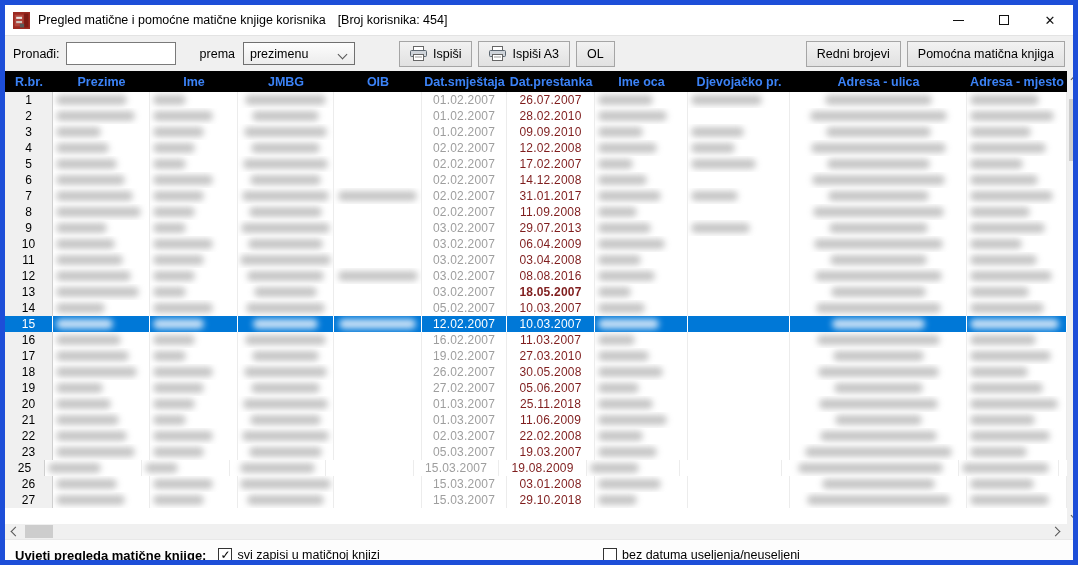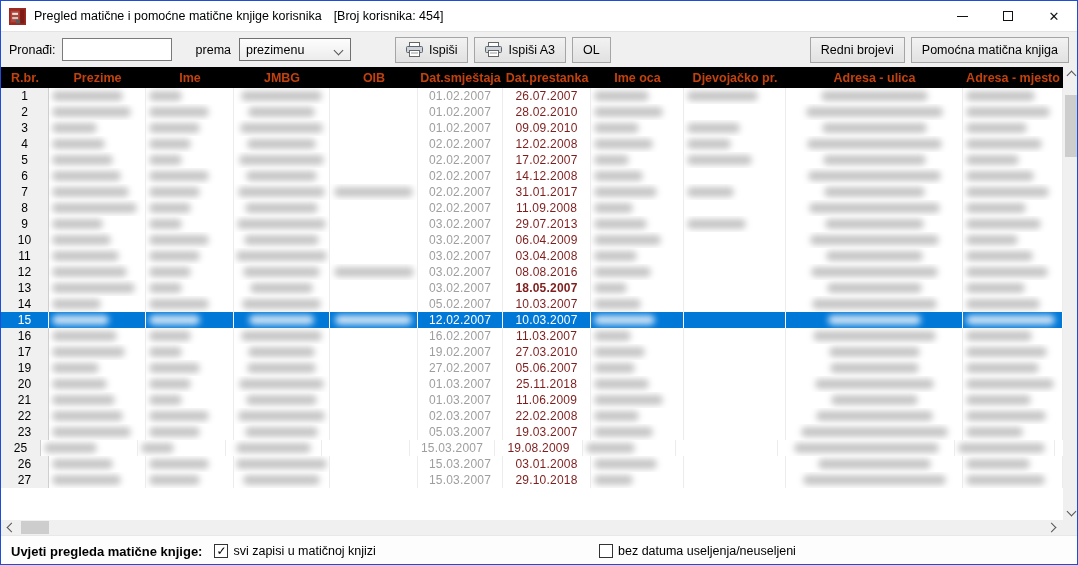--- a/index.html
+++ b/index.html
@@ -1,17 +1,17 @@
 <!DOCTYPE html>
 <html><head>
 <meta charset="utf-8">
 <style>
   * { margin:0; padding:0; box-sizing:border-box; }
   html,body { width:1078px; height:565px; font-family:"Liberation Sans", sans-serif; background:#fff; }
-  .window { position:relative; width:1078px; height:565px; border:1px solid #1d4ed8; background:#fff; overflow:hidden; }
+  .window { position:relative; width:1078px; height:565px; border:5px solid #1d4ed8; background:#fff; overflow:hidden; }
 
   
   .titlebar { height:30px; background:#ffffff; display:flex; align-items:center; padding-left:8px; }
   .app-icon { width:17px; height:17px; flex:0 0 auto; }
   .title-text { margin-left:8px; font-size:12.5px; color:#000; }
   .title-counter { margin-left:12px; font-size:12.5px; color:#000; }
   .win-controls { margin-left:auto; display:flex; height:100%; }
   .win-btn { width:46px; height:100%; display:flex; align-items:center; justify-content:center; color:#111; }
   .glyph-min { width:11px; height:1px; background:#111; display:block; }
   .glyph-max { width:10px; height:10px; border:1px solid #111; display:block; }
@@ -31,21 +31,21 @@
 
   .chv { width:7px; height:7px; border:solid #555; border-width:0 1.6px 1.6px 0; display:inline-block; }
   .chv.down  { transform:rotate(45deg); }
   .chv.up    { transform:rotate(-135deg); }
   .chv.left  { transform:rotate(135deg); }
   .chv.right { transform:rotate(-45deg); }
 
   
   .table-wrap { position:relative; width:1078px; height:453px; }
   .grid-header { display:flex; width:1062px; height:21px; background:#000; }
-  .hcell { color:#c2410c; font-weight:bold; font-size:12.5px; display:flex; align-items:center; justify-content:center; height:100%; overflow:hidden; white-space:nowrap; }
+  .hcell { color:#3b82f6; font-weight:bold; font-size:12.5px; display:flex; align-items:center; justify-content:center; height:100%; overflow:hidden; white-space:nowrap; }
   .grid-body { width:1062px; height:432px; overflow:hidden; background:#fff; }
   .trow { display:flex; width:1062px; height:16px; }
   .cell { height:16px; display:flex; align-items:center; overflow:hidden; white-space:nowrap; border-right:1px solid #ececec; }
   .cell.rbr { background:#f0f0f0; justify-content:center; font-size:12px; color:#000; border-right:1px solid #cfcfcf; }
   .cell.date { justify-content:center; font-size:12px; letter-spacing:.2px; }
   .cell.smj { color:#9e9e9e; }
   .cell.pre { color:#7f1d1d; }
   .blurbar { display:inline-block; height:10px; border-radius:5px; background:#8d8d8d; opacity:.5; filter:blur(3px); }
   .trow.selected { background:#0078d7; }
   .trow.selected .cell { border-right:1px solid #ffffff; color:#fff; }
@@ -593,20 +593,45 @@
           </div>
           <div class="cell djev" style="width: 102px;"></div>
           <div class="cell ulica" style="width: 177px; justify-content: center;">
             <span class="blurbar" style="width: 91px;"></span>
           </div>
           <div class="cell mjesto" style="width: 100px;">
             <span class="blurbar" style="width: 81px; margin-left: 3px;"></span>
           </div>
         </div>
         <div class="trow">
+          <div class="cell rbr" style="width: 48px;">18</div>
+          <div class="cell prezime" style="width: 97px;">
+            <span class="blurbar" style="width: 81px; margin-left: 3px;"></span>
+          </div>
+          <div class="cell ime" style="width: 88px;">
+            <span class="blurbar" style="width: 60px; margin-left: 3px;"></span>
+          </div>
+          <div class="cell jmbg" style="width: 96px; justify-content: center;">
+            <span class="blurbar" style="width: 83px;"></span>
+          </div>
+          <div class="cell oib" style="width: 88px;"></div>
+          <div class="cell smj date" style="width: 85px;">26.02.2007</div>
+          <div class="cell pre date" style="width: 88px;">30.05.2008</div>
+          <div class="cell otac" style="width: 93px;">
+            <span class="blurbar" style="width: 65px; margin-left: 3px;"></span>
+          </div>
+          <div class="cell djev" style="width: 102px;"></div>
+          <div class="cell ulica" style="width: 177px; justify-content: center;">
+            <span class="blurbar" style="width: 121px;"></span>
+          </div>
+          <div class="cell mjesto" style="width: 100px;">
+            <span class="blurbar" style="width: 58px; margin-left: 3px;"></span>
+          </div>
+        </div>
+        <div class="trow">
           <div class="cell rbr" style="width: 48px;">19</div>
           <div class="cell prezime" style="width: 97px;">
             <span class="blurbar" style="width: 47px; margin-left: 3px;"></span>
           </div>
           <div class="cell ime" style="width: 88px;">
             <span class="blurbar" style="width: 51px; margin-left: 3px;"></span>
           </div>
           <div class="cell jmbg" style="width: 96px; justify-content: center;">
             <span class="blurbar" style="width: 69px;"></span>
           </div>

